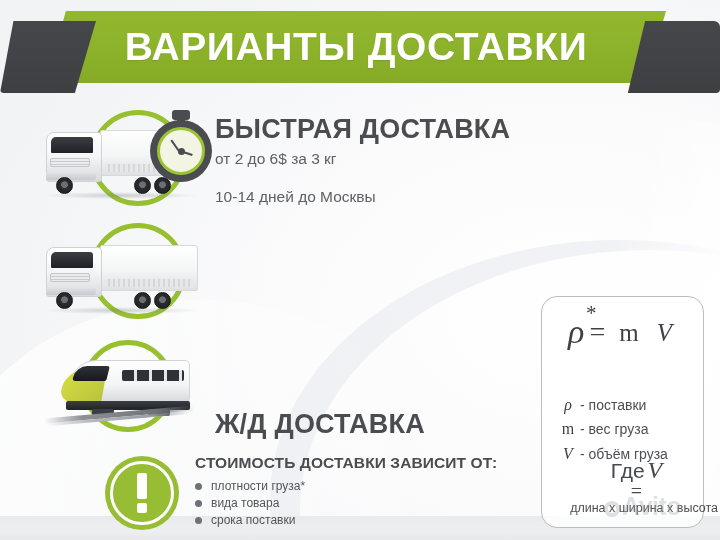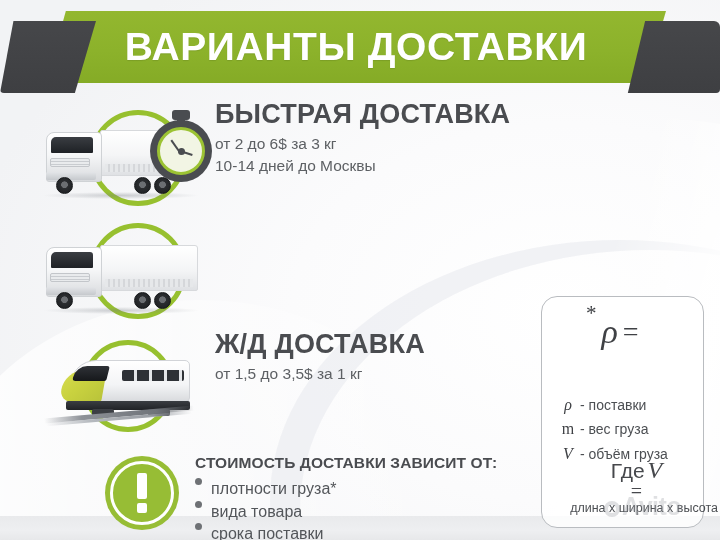--- a/index.html
+++ b/index.html
@@ -62,21 +62,21 @@
   .banner-title {
     position:absolute; left:46px; top:0; width:620px; height:72px;
     display:flex; align-items:center; justify-content:center;
     color:#ffffff; font-weight:bold; font-size:39px; letter-spacing:.6px;
     font-family:"Liberation Sans", sans-serif;
     text-shadow:0 1px 1px rgba(0,0,0,.10);
     white-space:nowrap;
   }
 
   
-  .row { position:absolute; display:flex; align-items:flex-start; }
+  .row { position:absolute; display:flex; align-items:flex-end; }
   .row-1 { left:34px; top:100px; }
   .row-2 { left:34px; top:215px; }
   .row-3 { left:34px; top:330px; }
 
   .art { position:relative; width:175px; height:108px; flex:0 0 175px; }
   .ring {
     position:absolute; border:5px solid #97c02f; border-radius:50%;
     box-sizing:border-box;
   }
   .ring-1 { left:56px; top:10px; width:96px; height:96px; }
@@ -201,21 +201,21 @@
   }
   .excl .ring-in {
     position:absolute; left:5px; top:5px; right:5px; bottom:5px; border-radius:50%;
     border:3px solid #ffffff; box-sizing:border-box;
   }
   .excl .bar { position:absolute; left:50%; top:17px; margin-left:-5px; width:10px; height:26px; background:#fff; border-radius:2px; }
   .excl .dot { position:absolute; left:50%; top:47px; margin-left:-5px; width:10px; height:10px; background:#fff; border-radius:2px; }
   .note-txt { margin-left:16px; padding-top:2px; }
   .note-head { font-size:15.5px; font-weight:bold; color:#4a4c50; letter-spacing:.1px; white-space:nowrap; }
   .note-list { list-style:none; margin-top:6px; }
-  .note-list li { font-size:16px; color:#53565a; line-height:1.42; white-space:nowrap; display:flex; align-items:flex-start; }
+  .note-list li { font-size:12px; color:#53565a; line-height:1.42; white-space:nowrap; display:flex; align-items:center; }
   .bullet { display:inline-block; width:7px; height:7px; border-radius:50%; background:#6e7175; margin-right:9px; flex:0 0 7px; }
 
   
   .fbox {
     position:absolute; left:541px; top:296px; width:163px; height:232px;
     background:rgba(255,255,255,.82);
     border:1.5px solid #b9bcc0; border-radius:16px;
   }
   .star { position:absolute; left:44px; top:4px; font-size:21px; color:#3f4145; font-family:"Liberation Serif", serif; }
   .formula {
@@ -285,21 +285,21 @@
         <div class="sw-face"></div>
         <div class="sw-inner"></div>
         <div class="sw-hand1"></div>
         <div class="sw-hand2"></div>
         <div class="sw-pivot"></div>
       </div>
     </div>
     <div class="txt">
       <div class="head">БЫСТРАЯ ДОСТАВКА</div>
       <div class="sub">от 2 до 6$ за 3 кг</div>
-      <div class="sub" style="margin-top:0">10-14 дней до Москвы</div>
+      <div class="sub" style="margin-top:16px">10-14 дней до Москвы</div>
     </div>
   </div>
 
   <div class="row row-2">
     <div class="art">
       <div class="ring ring-2"></div>
       <div class="truck">
         <div class="shadow"></div>
         <div class="trailer"></div>
         <div class="cab"></div>
@@ -323,21 +323,20 @@
         <div class="wshield"></div>
         <div class="skirt"></div>
         <div class="bogie b1"></div>
         <div class="bogie b2"></div>
         <div class="rail"></div>
         <div class="rail2"></div>
       </div>
     </div>
     <div class="txt">
       <div class="head">Ж/Д ДОСТАВКА</div>
-      <div class="sub">от 1,5 до 3,5$ за 1 кг</div>
     </div>
   </div>
 
   <div class="note">
     <div class="excl">
       <div class="ring-in"></div>
       <div class="bar"></div>
       <div class="dot"></div>
     </div>
     <div class="note-txt">
@@ -357,20 +356,25 @@
           </li>
       </ul>
     </div>
   </div>
 
   <div class="fbox">
     <div class="star">*</div>
     <div class="formula">
       <span class="rho">ρ</span>
       <span class="eq">=</span>
+      <span class="frac">
+        <span class="num">m</span>
+        <span class="bar2"></span>
+        <span class="den">V</span>
+      </span>
     </div>
 
     <div class="legend">
       <div class="lrow">
         <span class="sym it">ρ</span>
         <span>- поставки</span>
       </div>
       <div class="lrow">
         <span class="sym">m</span>
         <span>- вес груза</span>

